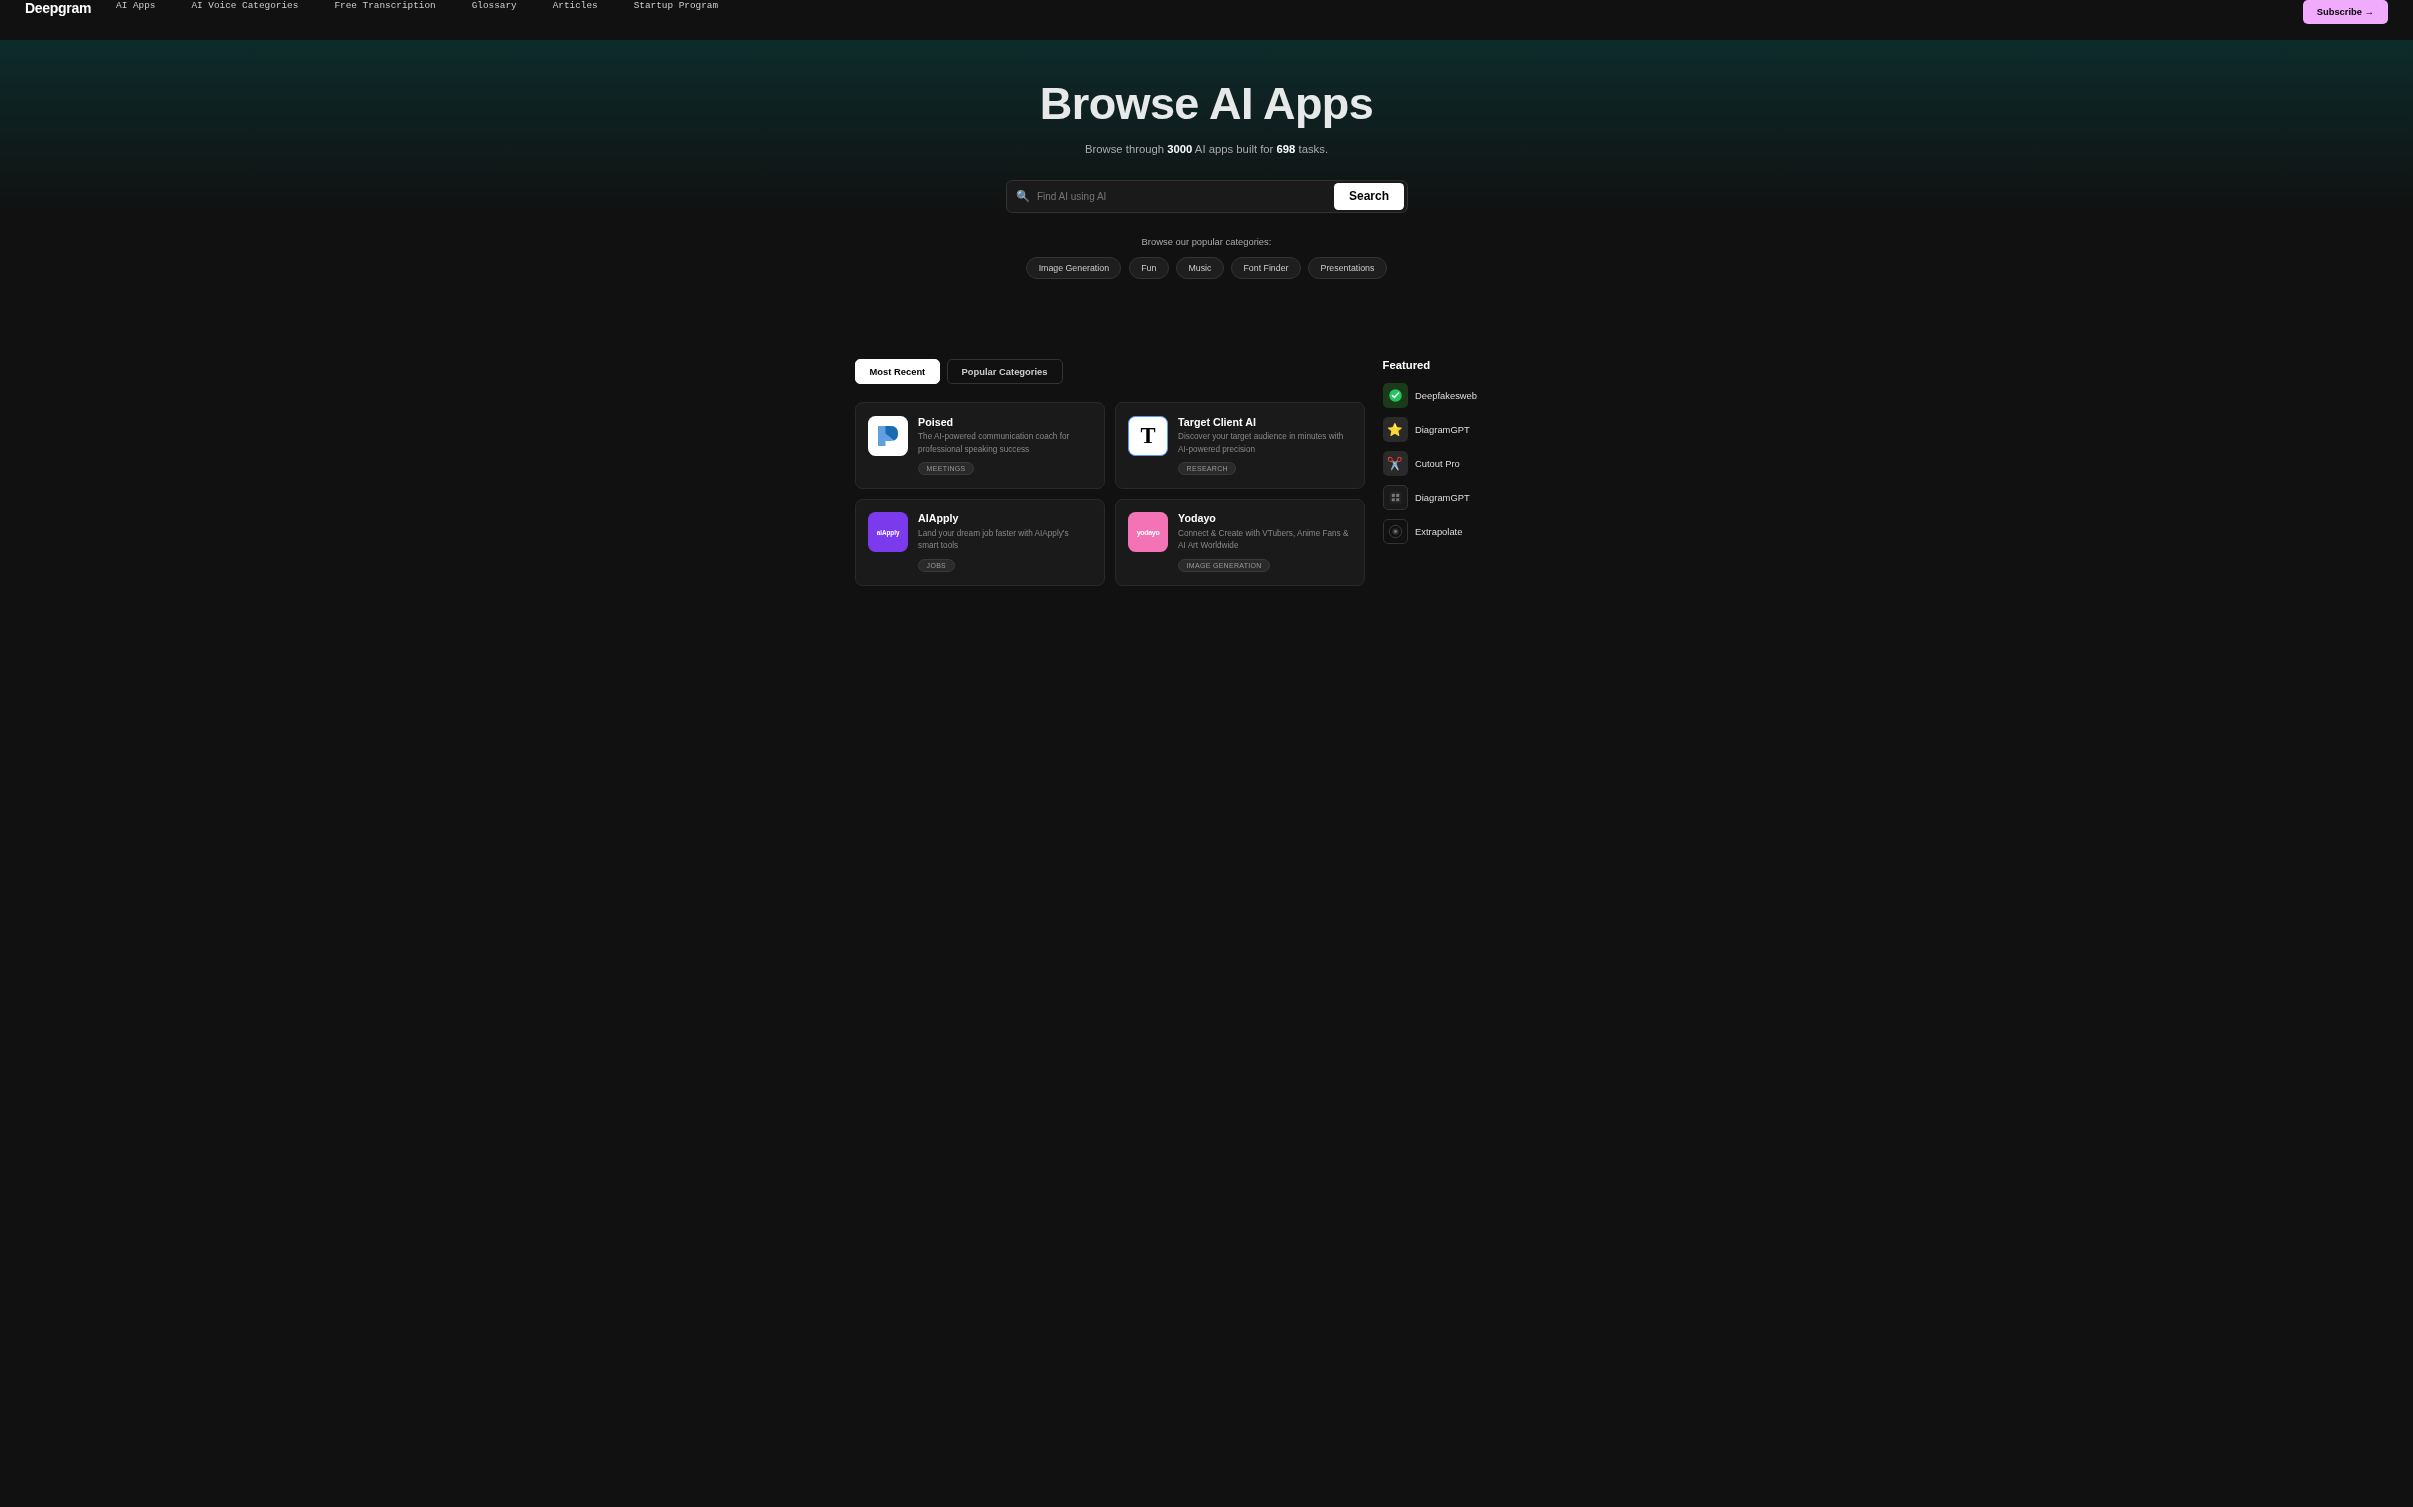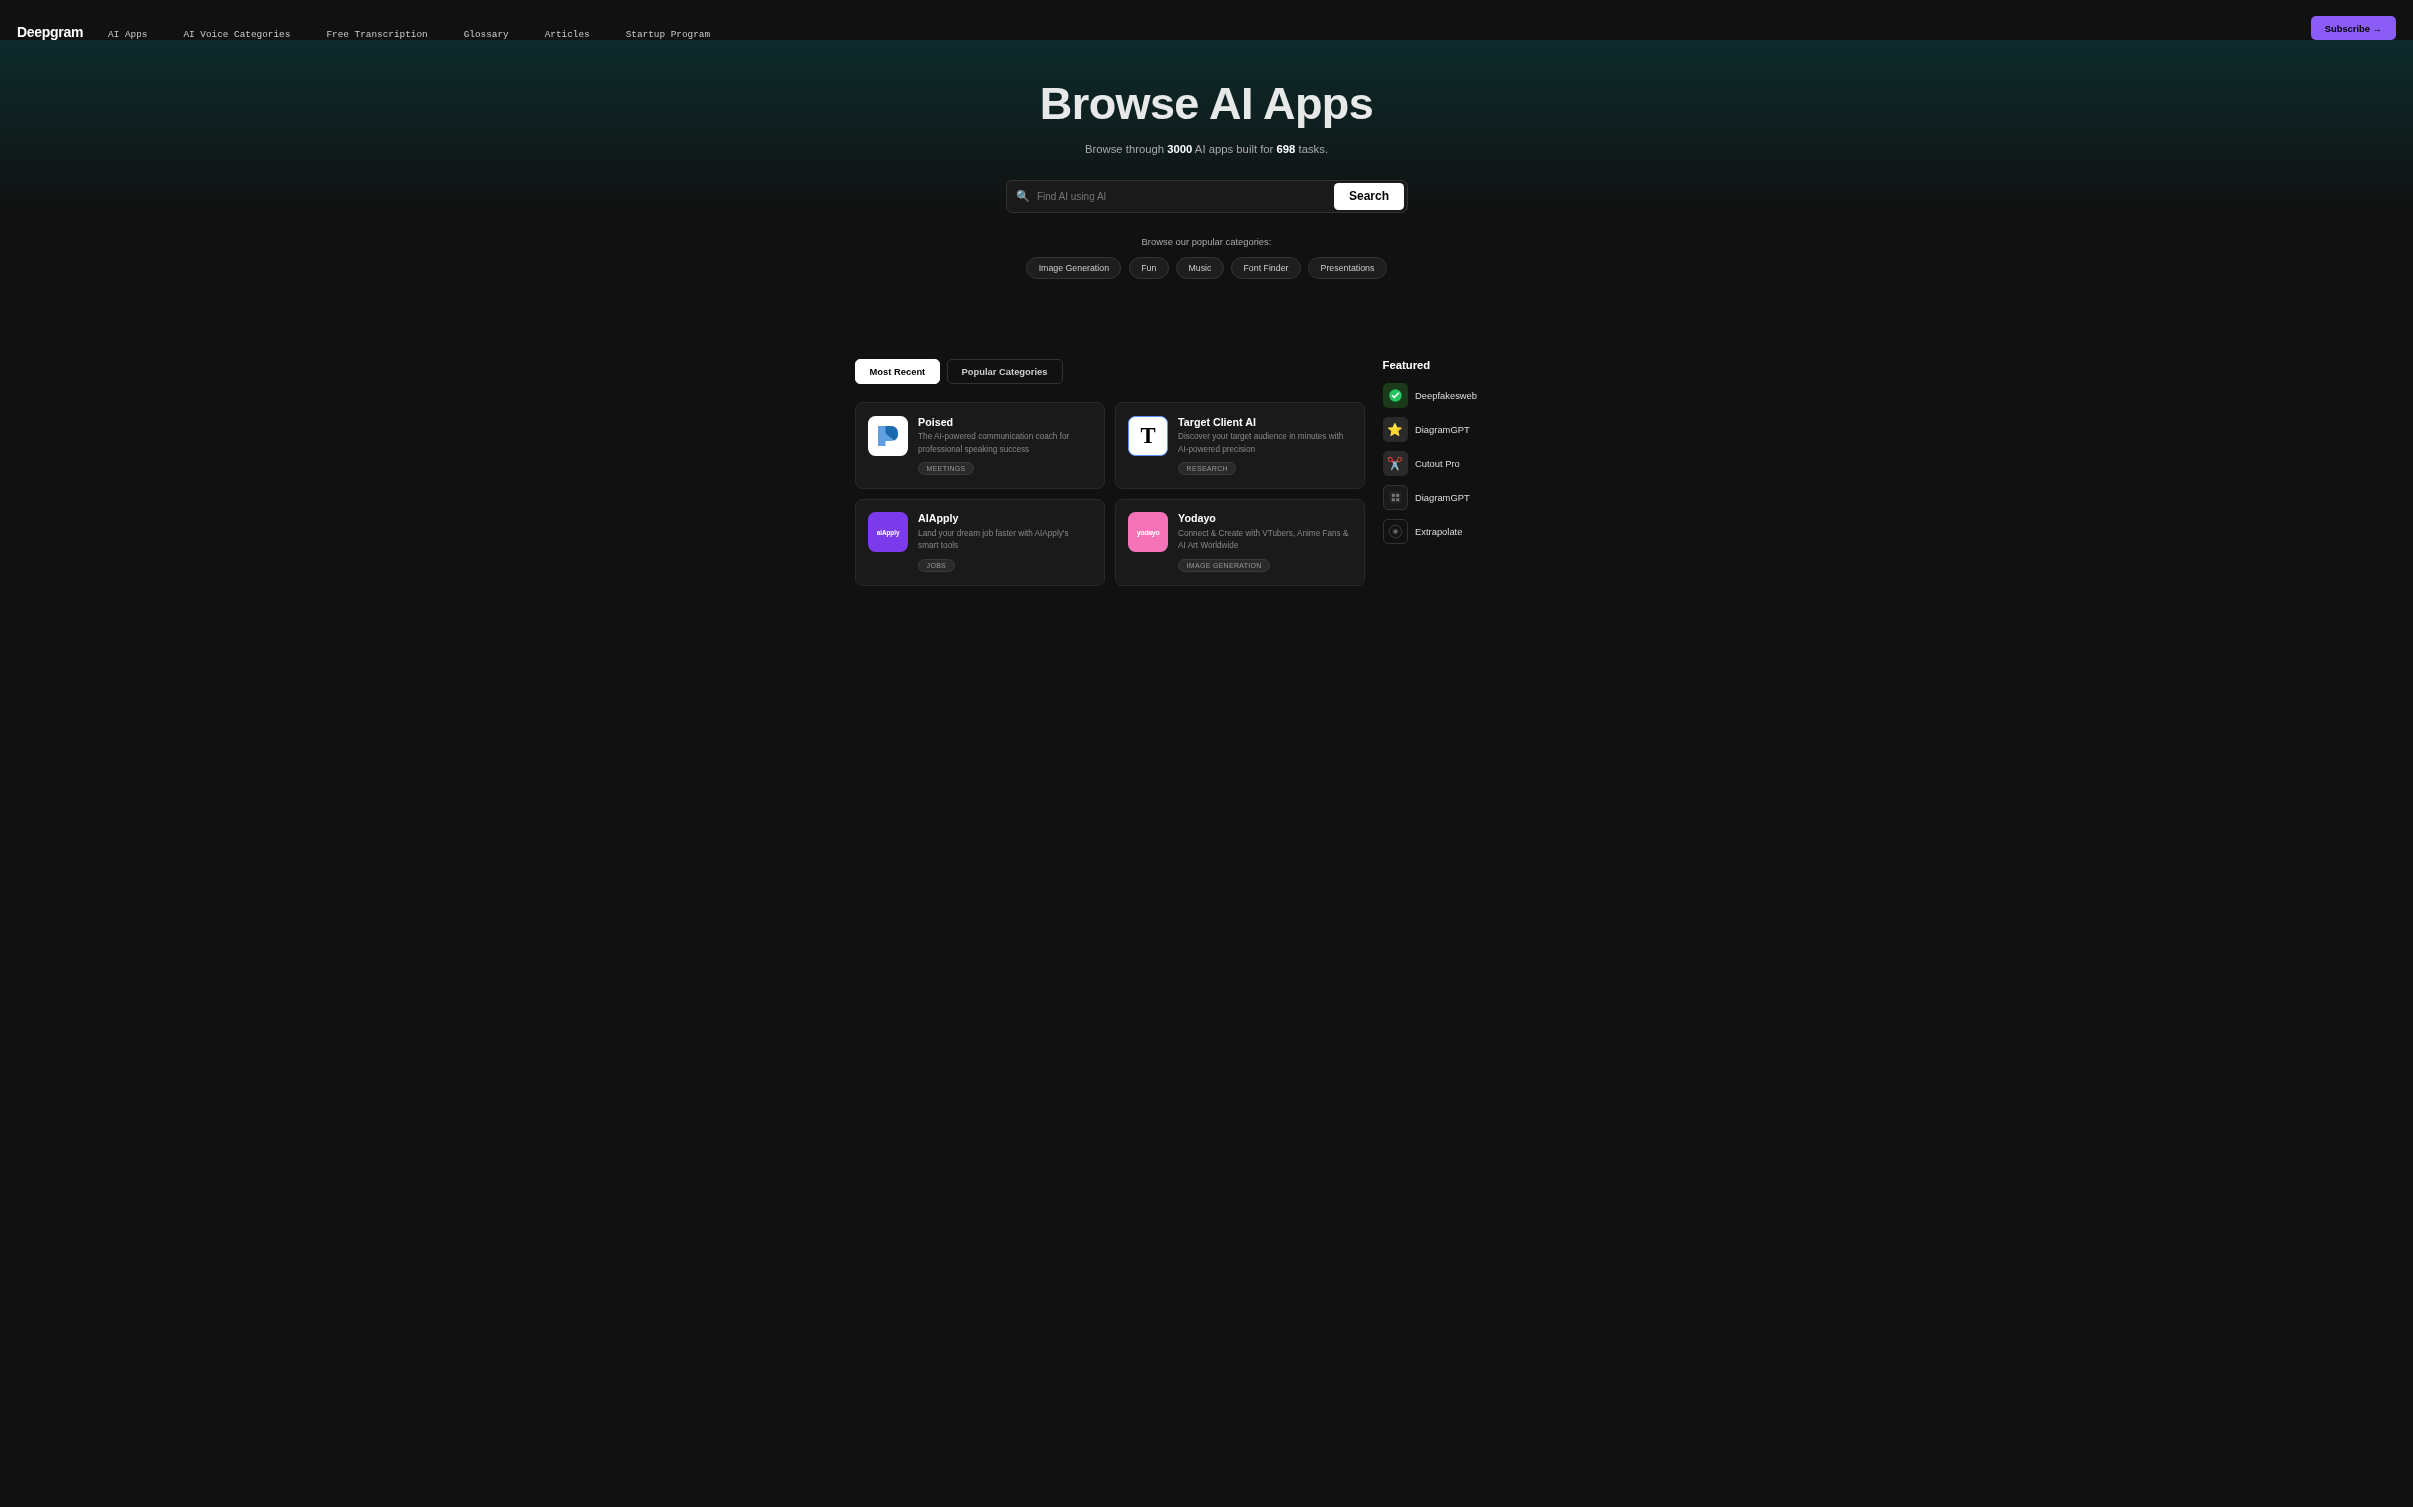--- a/index.html
+++ b/index.html
@@ -6,22 +6,22 @@
     body {
       background: #111;
       color: #fff;
       font-family: -apple-system, BlinkMacSystemFont, 'Segoe UI', sans-serif;
       min-height: 100vh;
     }
 
     
     nav {
       display: flex;
-      align-items: flex-end;
-      padding: 0 17px;
+      align-items: flex-start;
+      padding: 0 25px;
       height: 40px;
       background: #111;
       position: sticky;
       top: 0;
       z-index: 100;
     }
     .nav-logo {
       font-size: 14px;
       font-weight: 700;
       color: #fff;
@@ -34,21 +34,21 @@
       flex: 1;
       font-family: Liberation Mono, monospace;
     }
     .nav-link {
       color: #ccc;
       font-size: 9.4px;
       cursor: pointer;
       text-decoration: none;
     }
     .subscribe-btn {
-      background: #8b5cf6;
+      background: #f0abfc;
       color: #000;
       border: none;
       border-radius: 5px;
       padding: 6.3px 14px;
       font-size: 9.4px;
       font-weight: 600;
       cursor: pointer;
       display: flex;
       align-items: center;
       gap: 3.8px;

